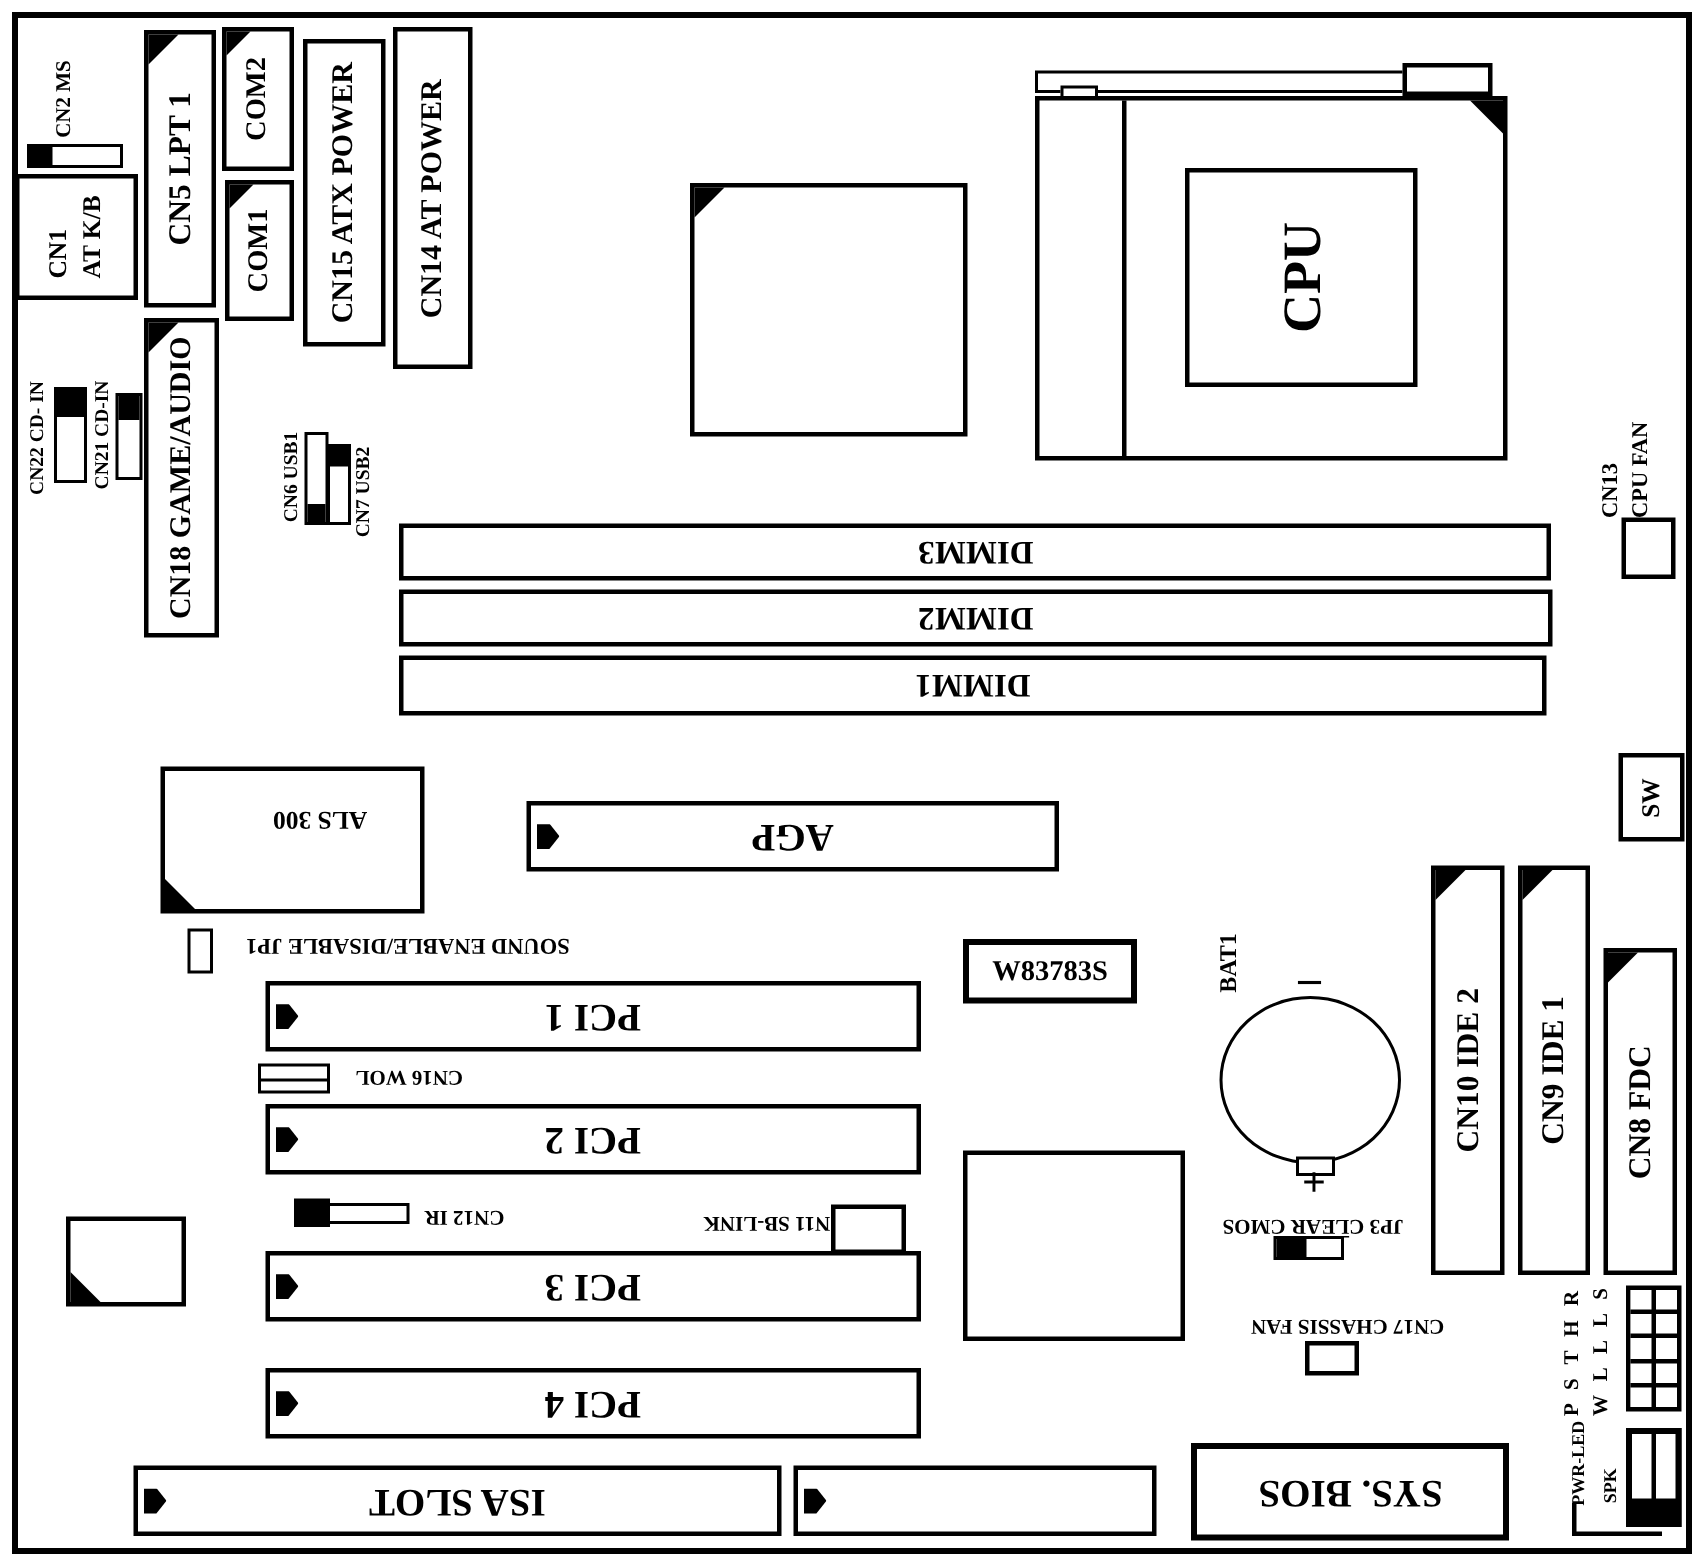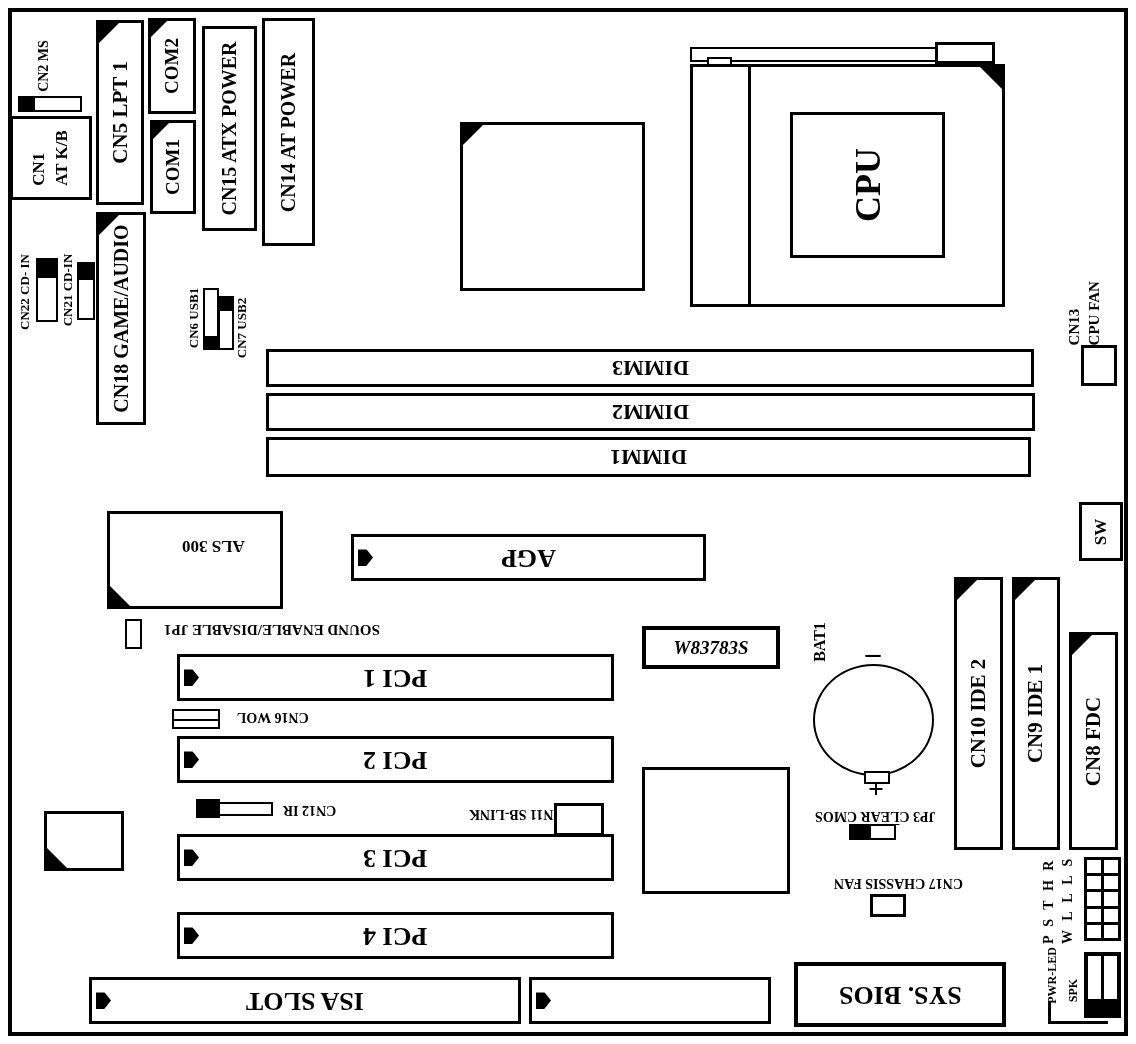--- a/index.html
+++ b/index.html
@@ -141,21 +141,21 @@
   <div class="a bx fx" style="left:351px;top:534px;width:355px;height:47px;font-size:26px;">
     <span class="key"></span>
     <span class="r180">AGP</span>
   </div>
 
   <div class="a bx b2" style="left:125px;top:619px;width:17px;height:30px;"></div>
   <div class="a fx" style="left:146px;top:615px;width:252px;height:28px;font-size:15px;">
     <span class="r180">SOUND ENABLE/DISABLE  JP1</span>
   </div>
 
-  <div class="a bx b4 fx" style="left:642px;top:626px;width:138px;height:43px;font-size:19px;font-style:italic;">
+  <div class="a bx b4 fx" style="left:642px;top:626px;width:116px;height:43px;font-size:19px;">
     <span>W83783S</span>
   </div>
 
   <div class="a fx" style="left:800px;top:614px;width:40px;height:56px;font-size:16px;">
     <span class="r270">BAT1</span>
   </div>
   <div class="a fx" style="left:858px;top:642px;width:30px;height:22px;font-size:30px;">
     <span>–</span>
   </div>
   <div class="a bx b2" style="left:813px;top:664px;width:121px;height:112px;border-radius:50%;"></div>

